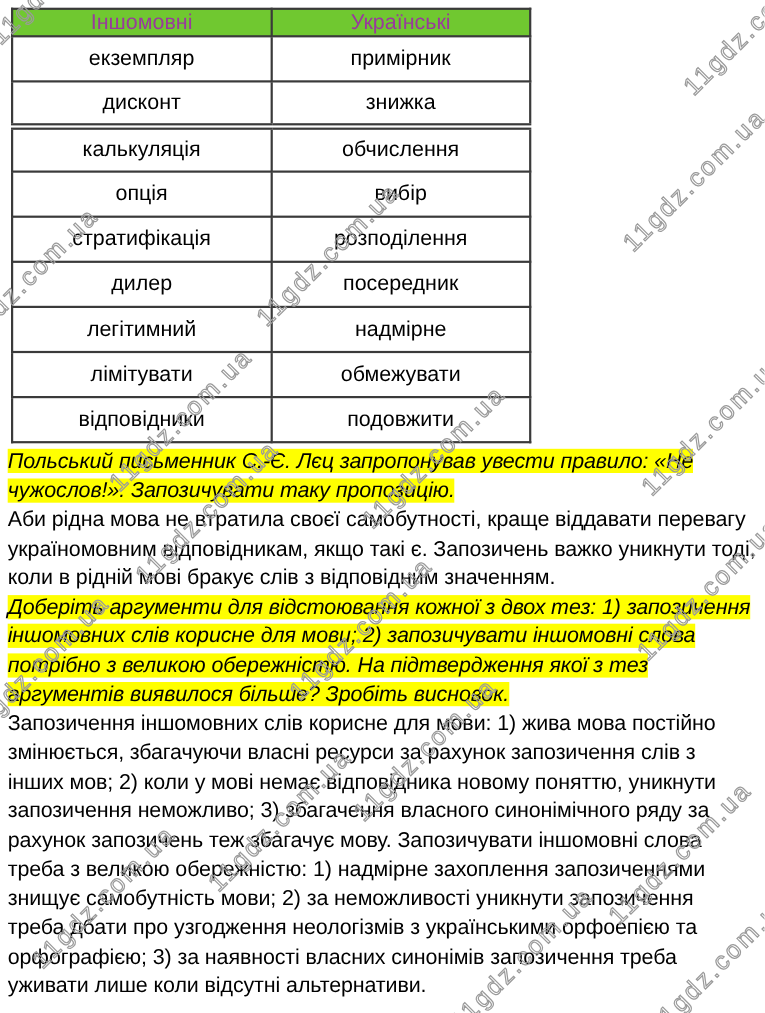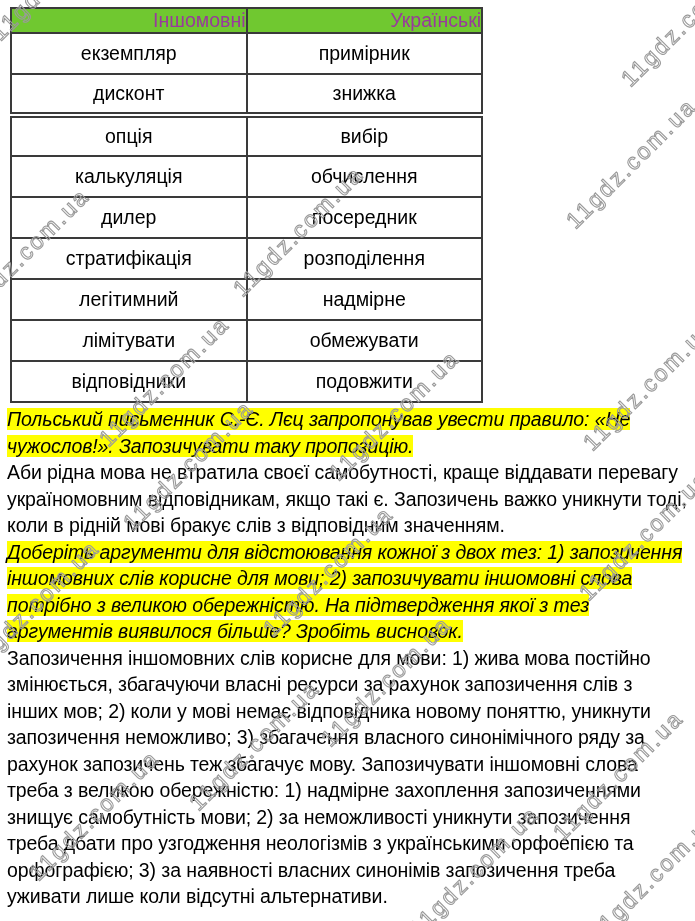--- a/index.html
+++ b/index.html
@@ -18,21 +18,21 @@
   .italic{font-style:italic;}
   .hl{background:var(--hl);}
   .num{color:var(--red);font-weight:bold;font-style:italic;}
   table.pairs{
     border-collapse:collapse;table-layout:fixed;
     width:473px;margin:2px 0 3px 3px;
   }
   table.pairs th{
     background:var(--green);color:var(--purple);
     font-weight:normal;font-size:19.5px;height:23px;
-    border:2px solid var(--border);padding:0;text-align:right;
+    border:2px solid var(--border);padding:0;text-align:center;
   }
   table.pairs td{
     font-size:19.5px;text-align:center;height:41px;
     border:2px solid var(--border);padding:0;
   }
   table.pairs tr.sep td{border-bottom:6px double var(--border);margin-top:21px;}
   
   .wm-layer{position:absolute;inset:0;z-index:4;pointer-events:none;}
   .wm{
     position:absolute;white-space:nowrap;
@@ -81,34 +81,34 @@
     <tbody>
         <tr>
           <td>екземпляр</td>
           <td>примірник</td>
         </tr>
         <tr class="sep">
           <td>дисконт</td>
           <td>знижка</td>
         </tr>
         <tr>
+          <td>калькуляція</td>
+          <td>обчислення</td>
+        </tr>
+        <tr>
           <td>опція</td>
           <td>вибір</td>
         </tr>
         <tr>
-          <td>калькуляція</td>
-          <td>обчислення</td>
+          <td>стратифікація</td>
+          <td>розподілення</td>
         </tr>
         <tr>
           <td>дилер</td>
           <td>посередник</td>
-        </tr>
-        <tr>
-          <td>стратифікація</td>
-          <td>розподілення</td>
         </tr>
         <tr>
           <td>легітимний</td>
           <td>надмірне</td>
         </tr>
         <tr>
           <td>лімітувати</td>
           <td>обмежувати</td>
         </tr>
         <tr>

